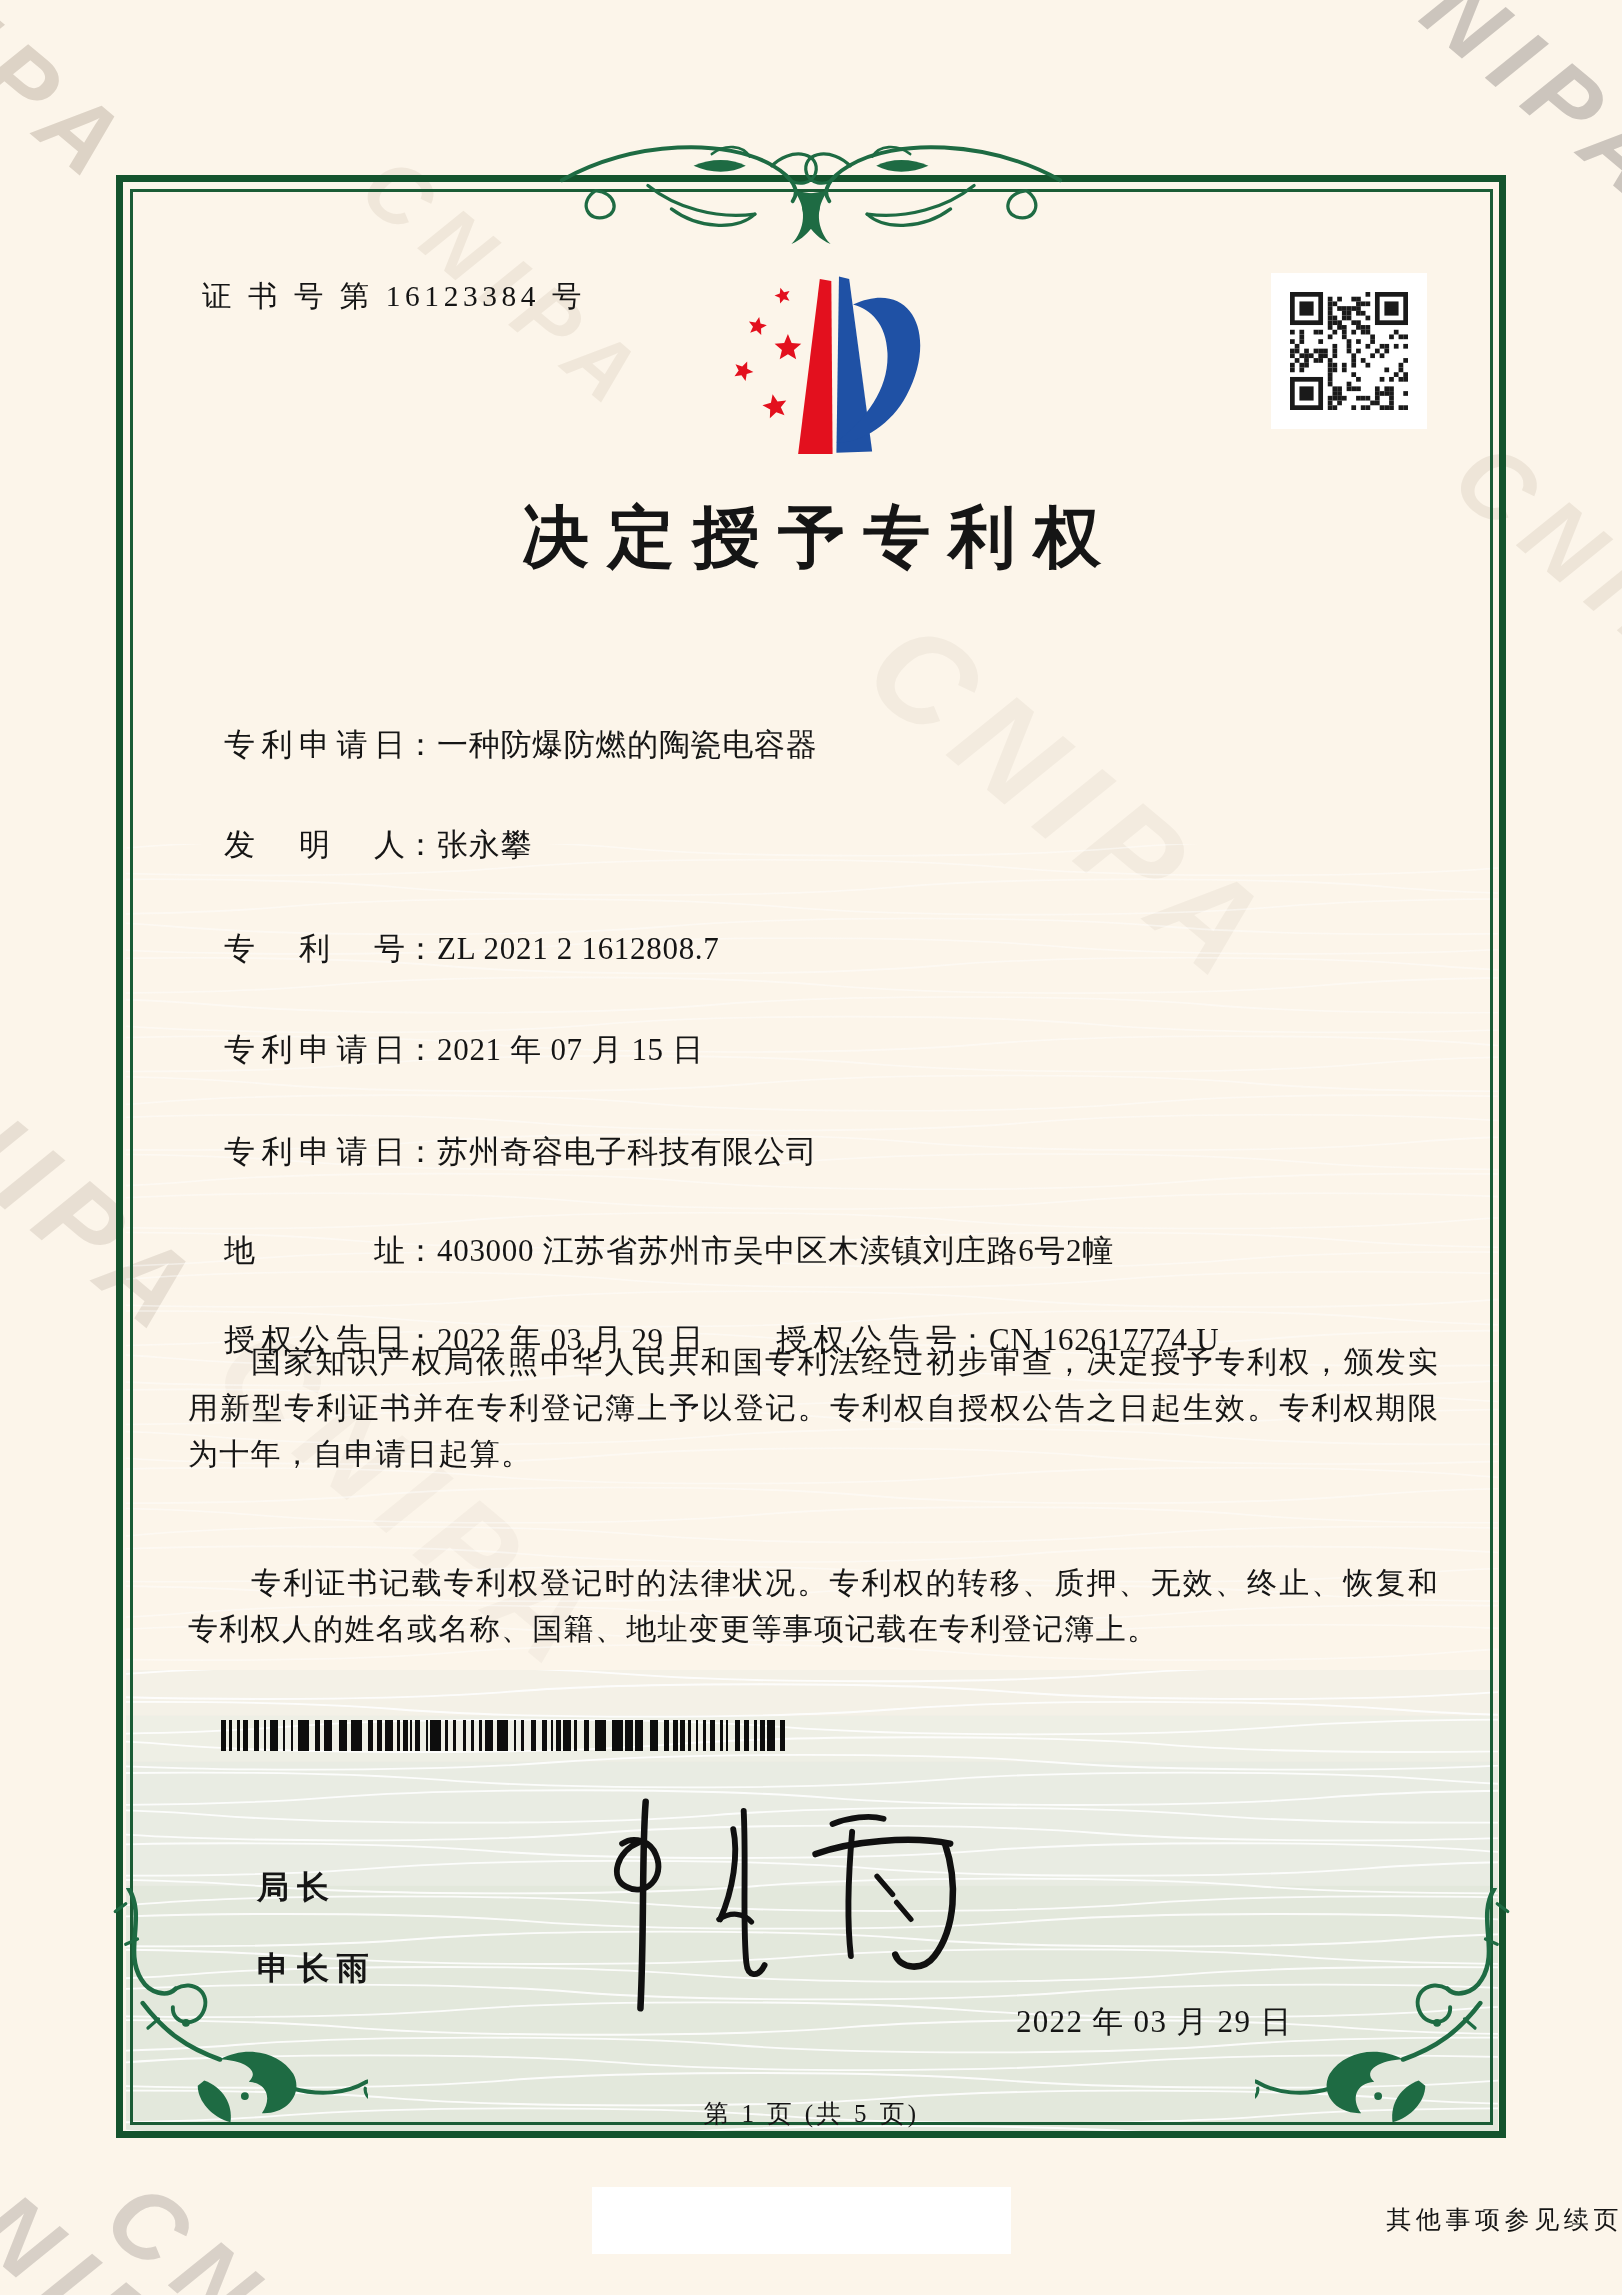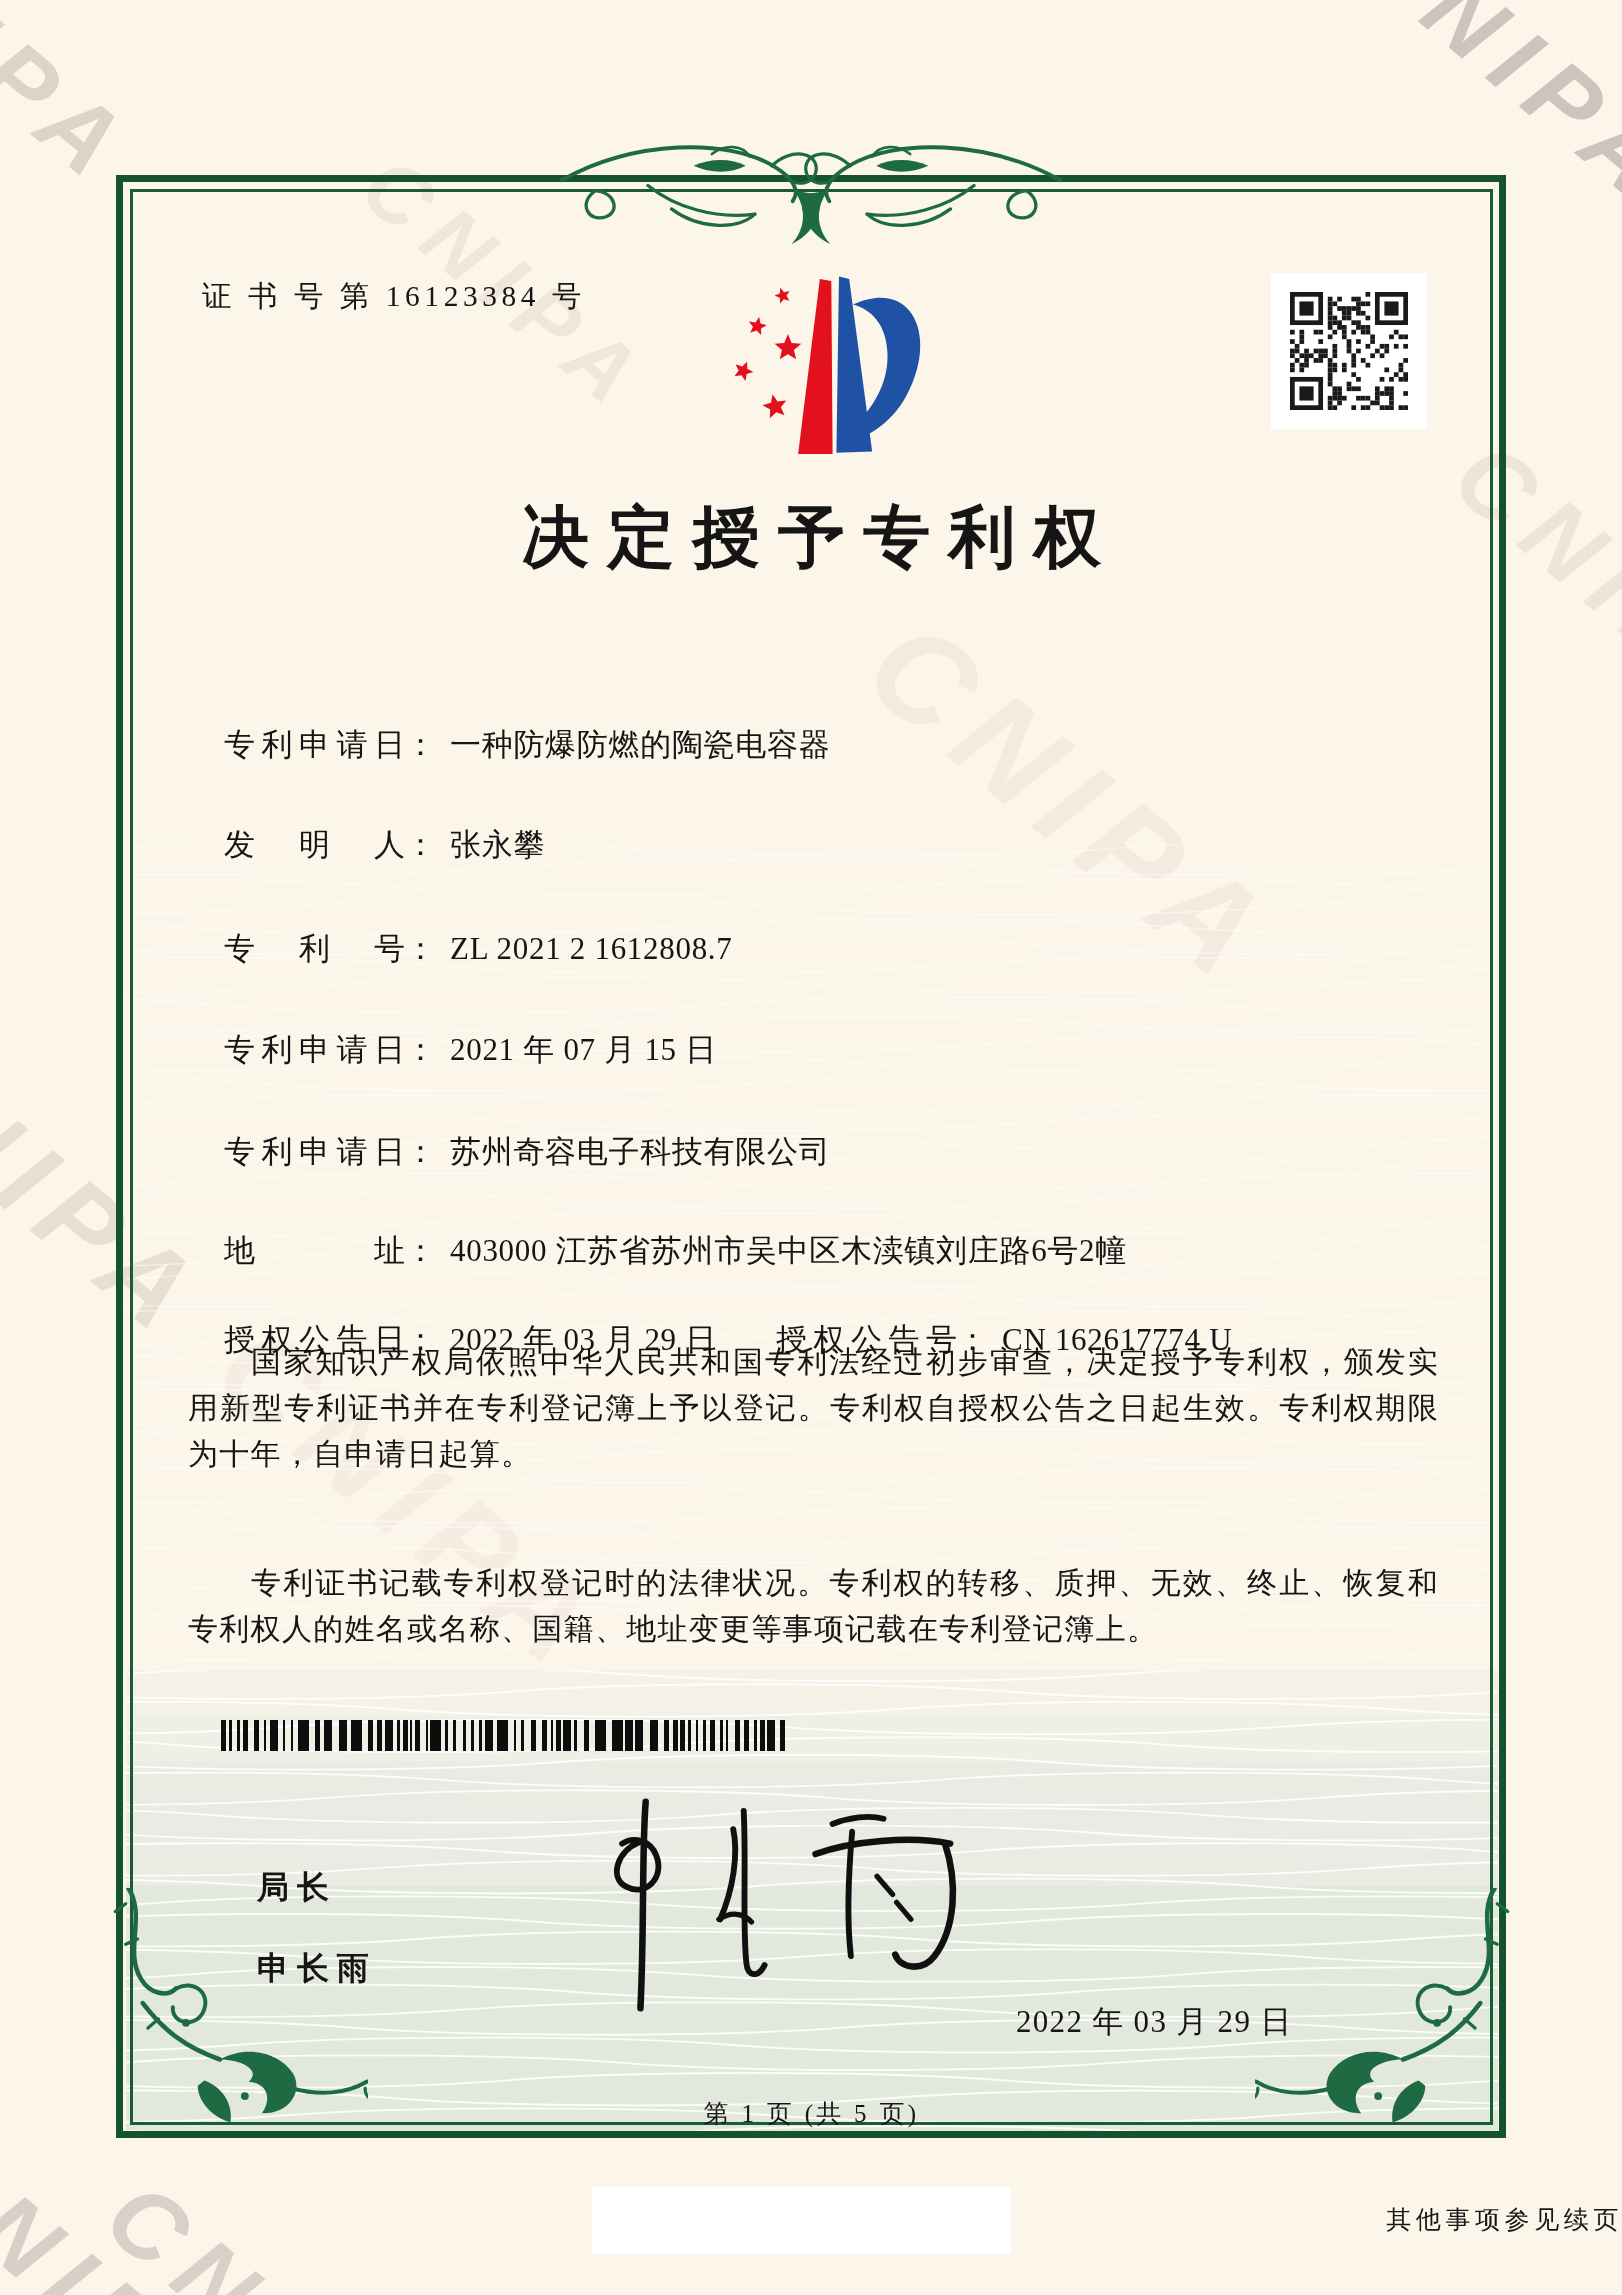--- a/index.html
+++ b/index.html
@@ -24,21 +24,21 @@
     position:absolute;left:6.5px;top:6.5px;right:6.5px;bottom:6.5px;
     border:3.3px solid #1b5c36;
   }
   .cert-no{left:202px;top:277px;font-size:29.4px;letter-spacing:4.6px}
   .title{
     left:0;top:492px;width:100%;text-align:center;
     font-size:67px;font-weight:700;letter-spacing:18.3px;text-indent:18.3px;
   }
   .field{left:224px;font-size:31px;white-space:nowrap}
   .flabel{display:inline-block;width:181px;text-align:justify;text-align-last:justify;vertical-align:top}
-  .fval{margin-left:14px;letter-spacing:0.7px}
+  .fval{margin-left:1px;letter-spacing:0.7px}
   .para{
     left:188px;width:1251px;font-size:30px;line-height:46px;letter-spacing:1.3px;
     text-align:justify;text-indent:63px;
   }
   .qr-box{left:1271px;top:273px;width:156px;height:156px;background:#fff}
   .sig-label{left:257px;font-size:32px;font-weight:700;letter-spacing:7.9px}
   .date-line{left:1016px;top:2001px;font-size:31px;letter-spacing:1.3px}
   .page-ind{left:0;top:2097px;width:100%;text-align:center;font-size:25px;letter-spacing:3.3px}
   .note-strip{left:592px;top:2187px;width:419px;height:67px;background:#ffffff}
   .note-text{left:0;top:2203px;width:100%;text-align:right;font-size:25px;letter-spacing:4.6px}

